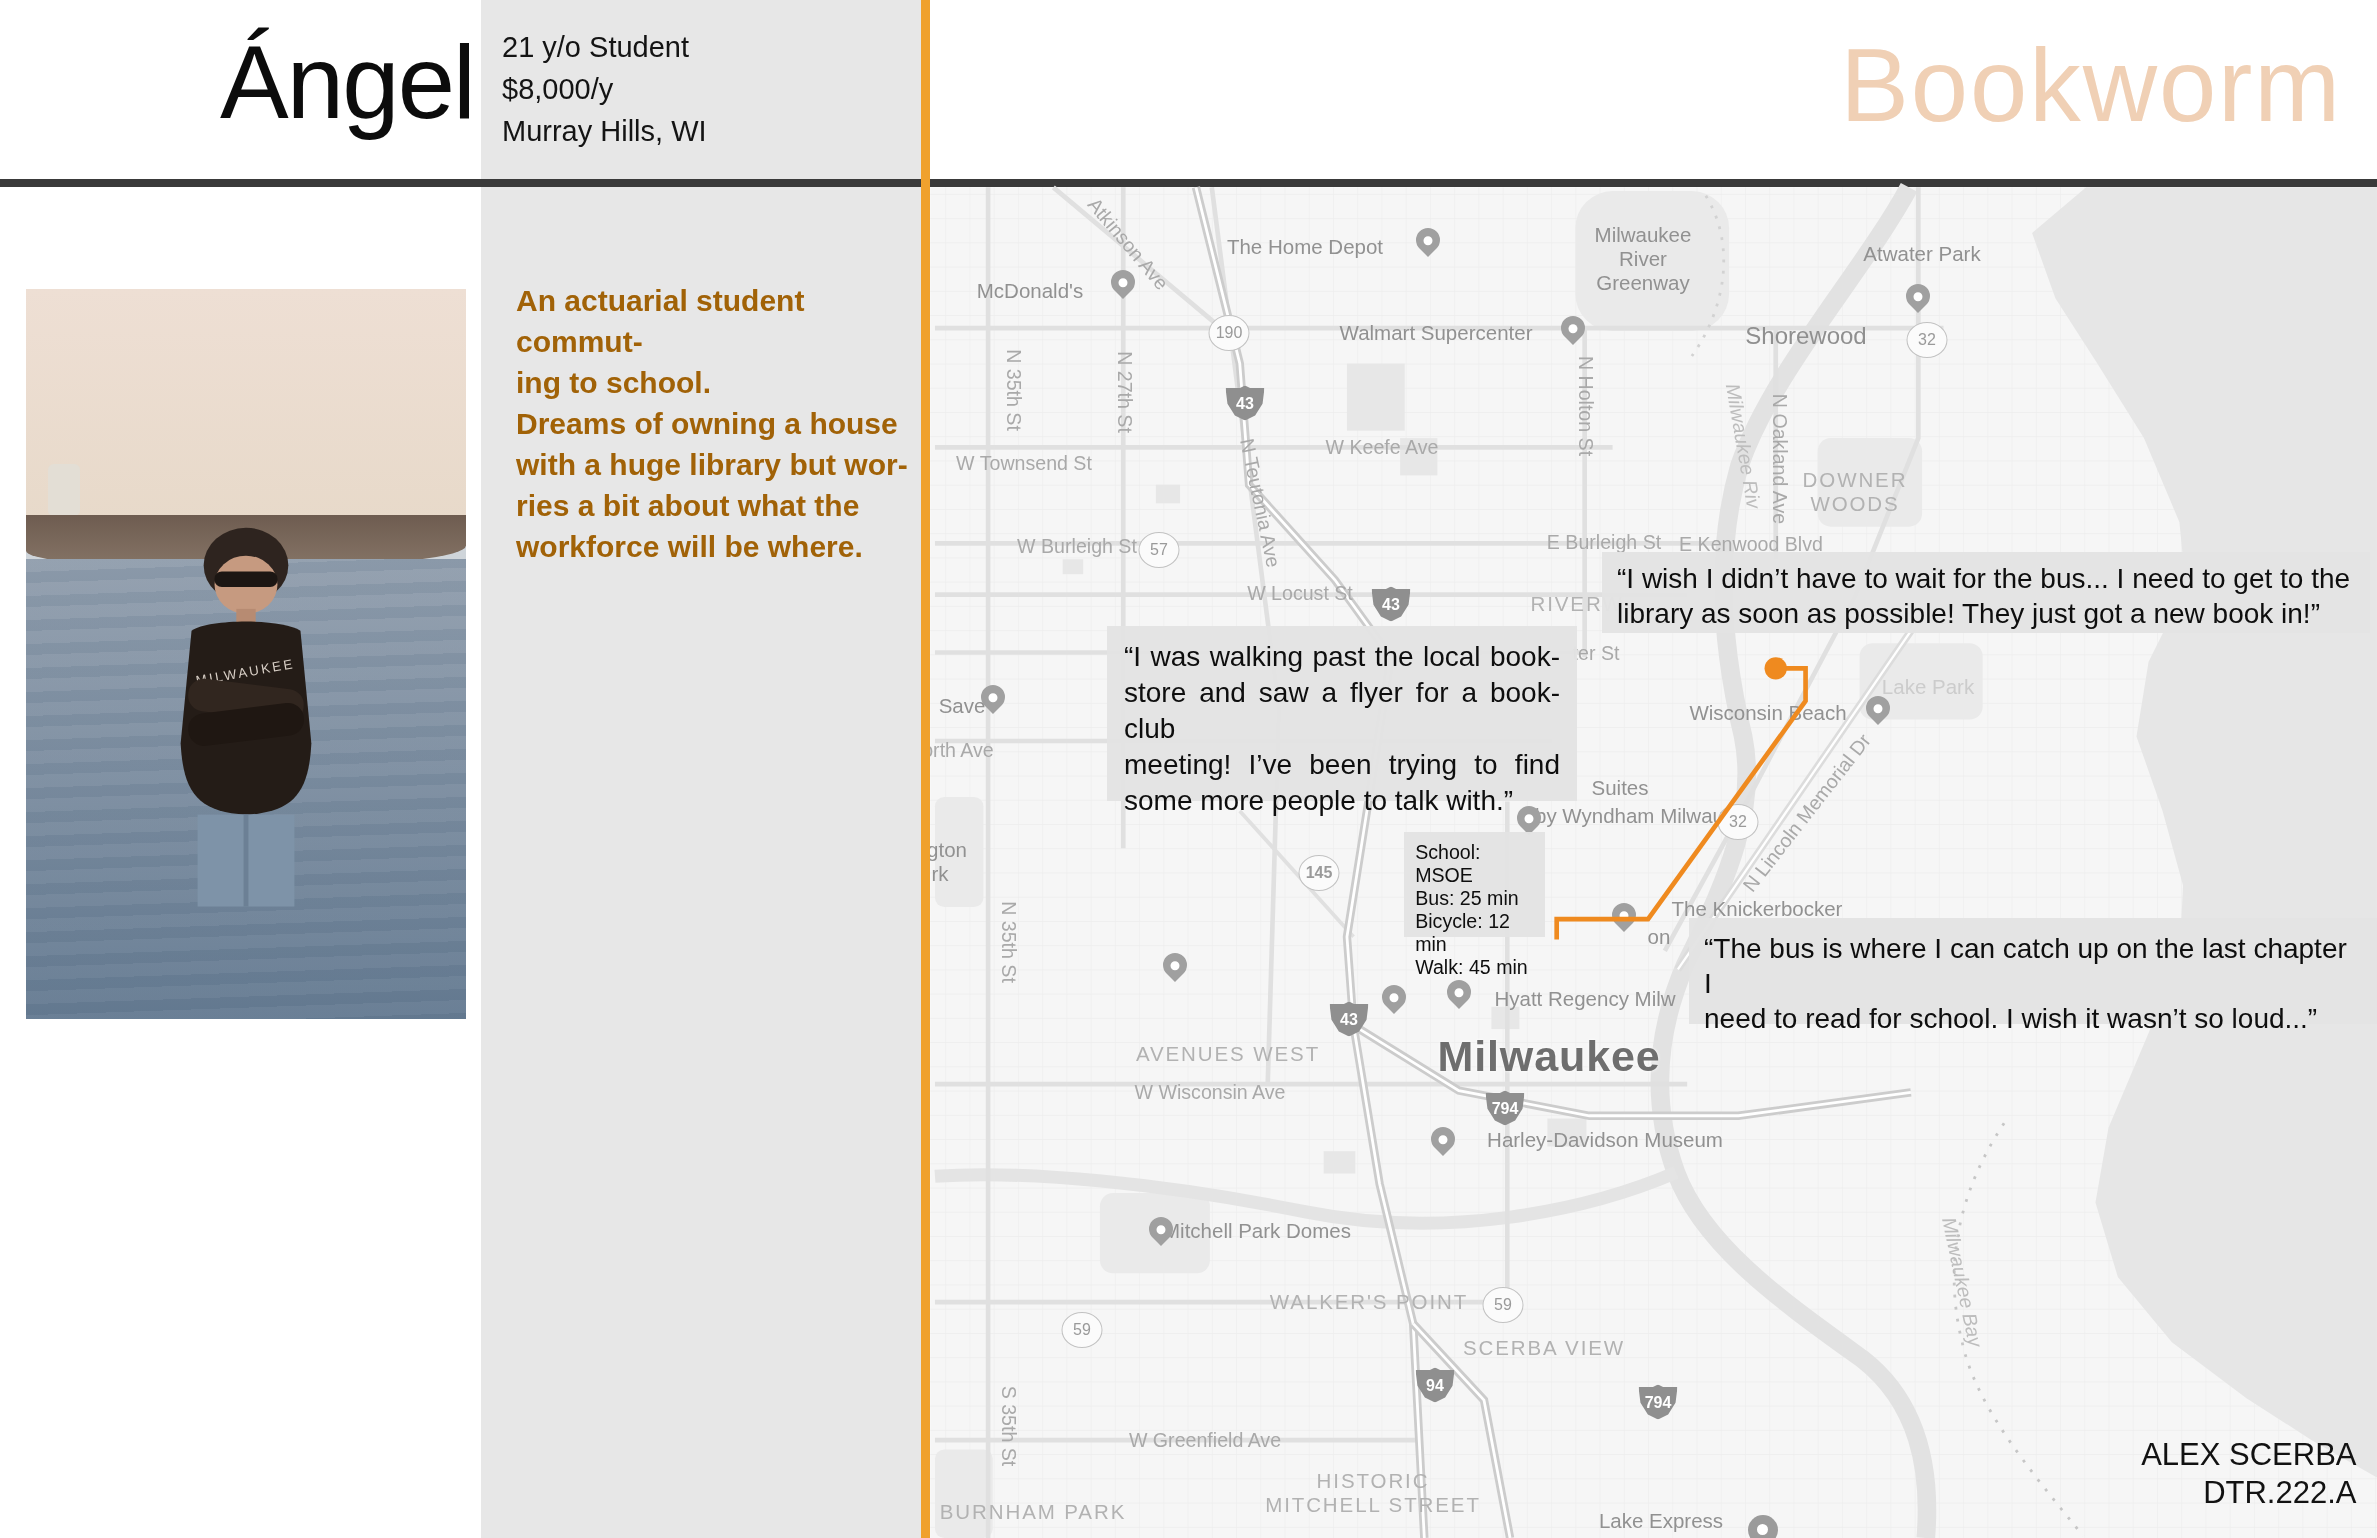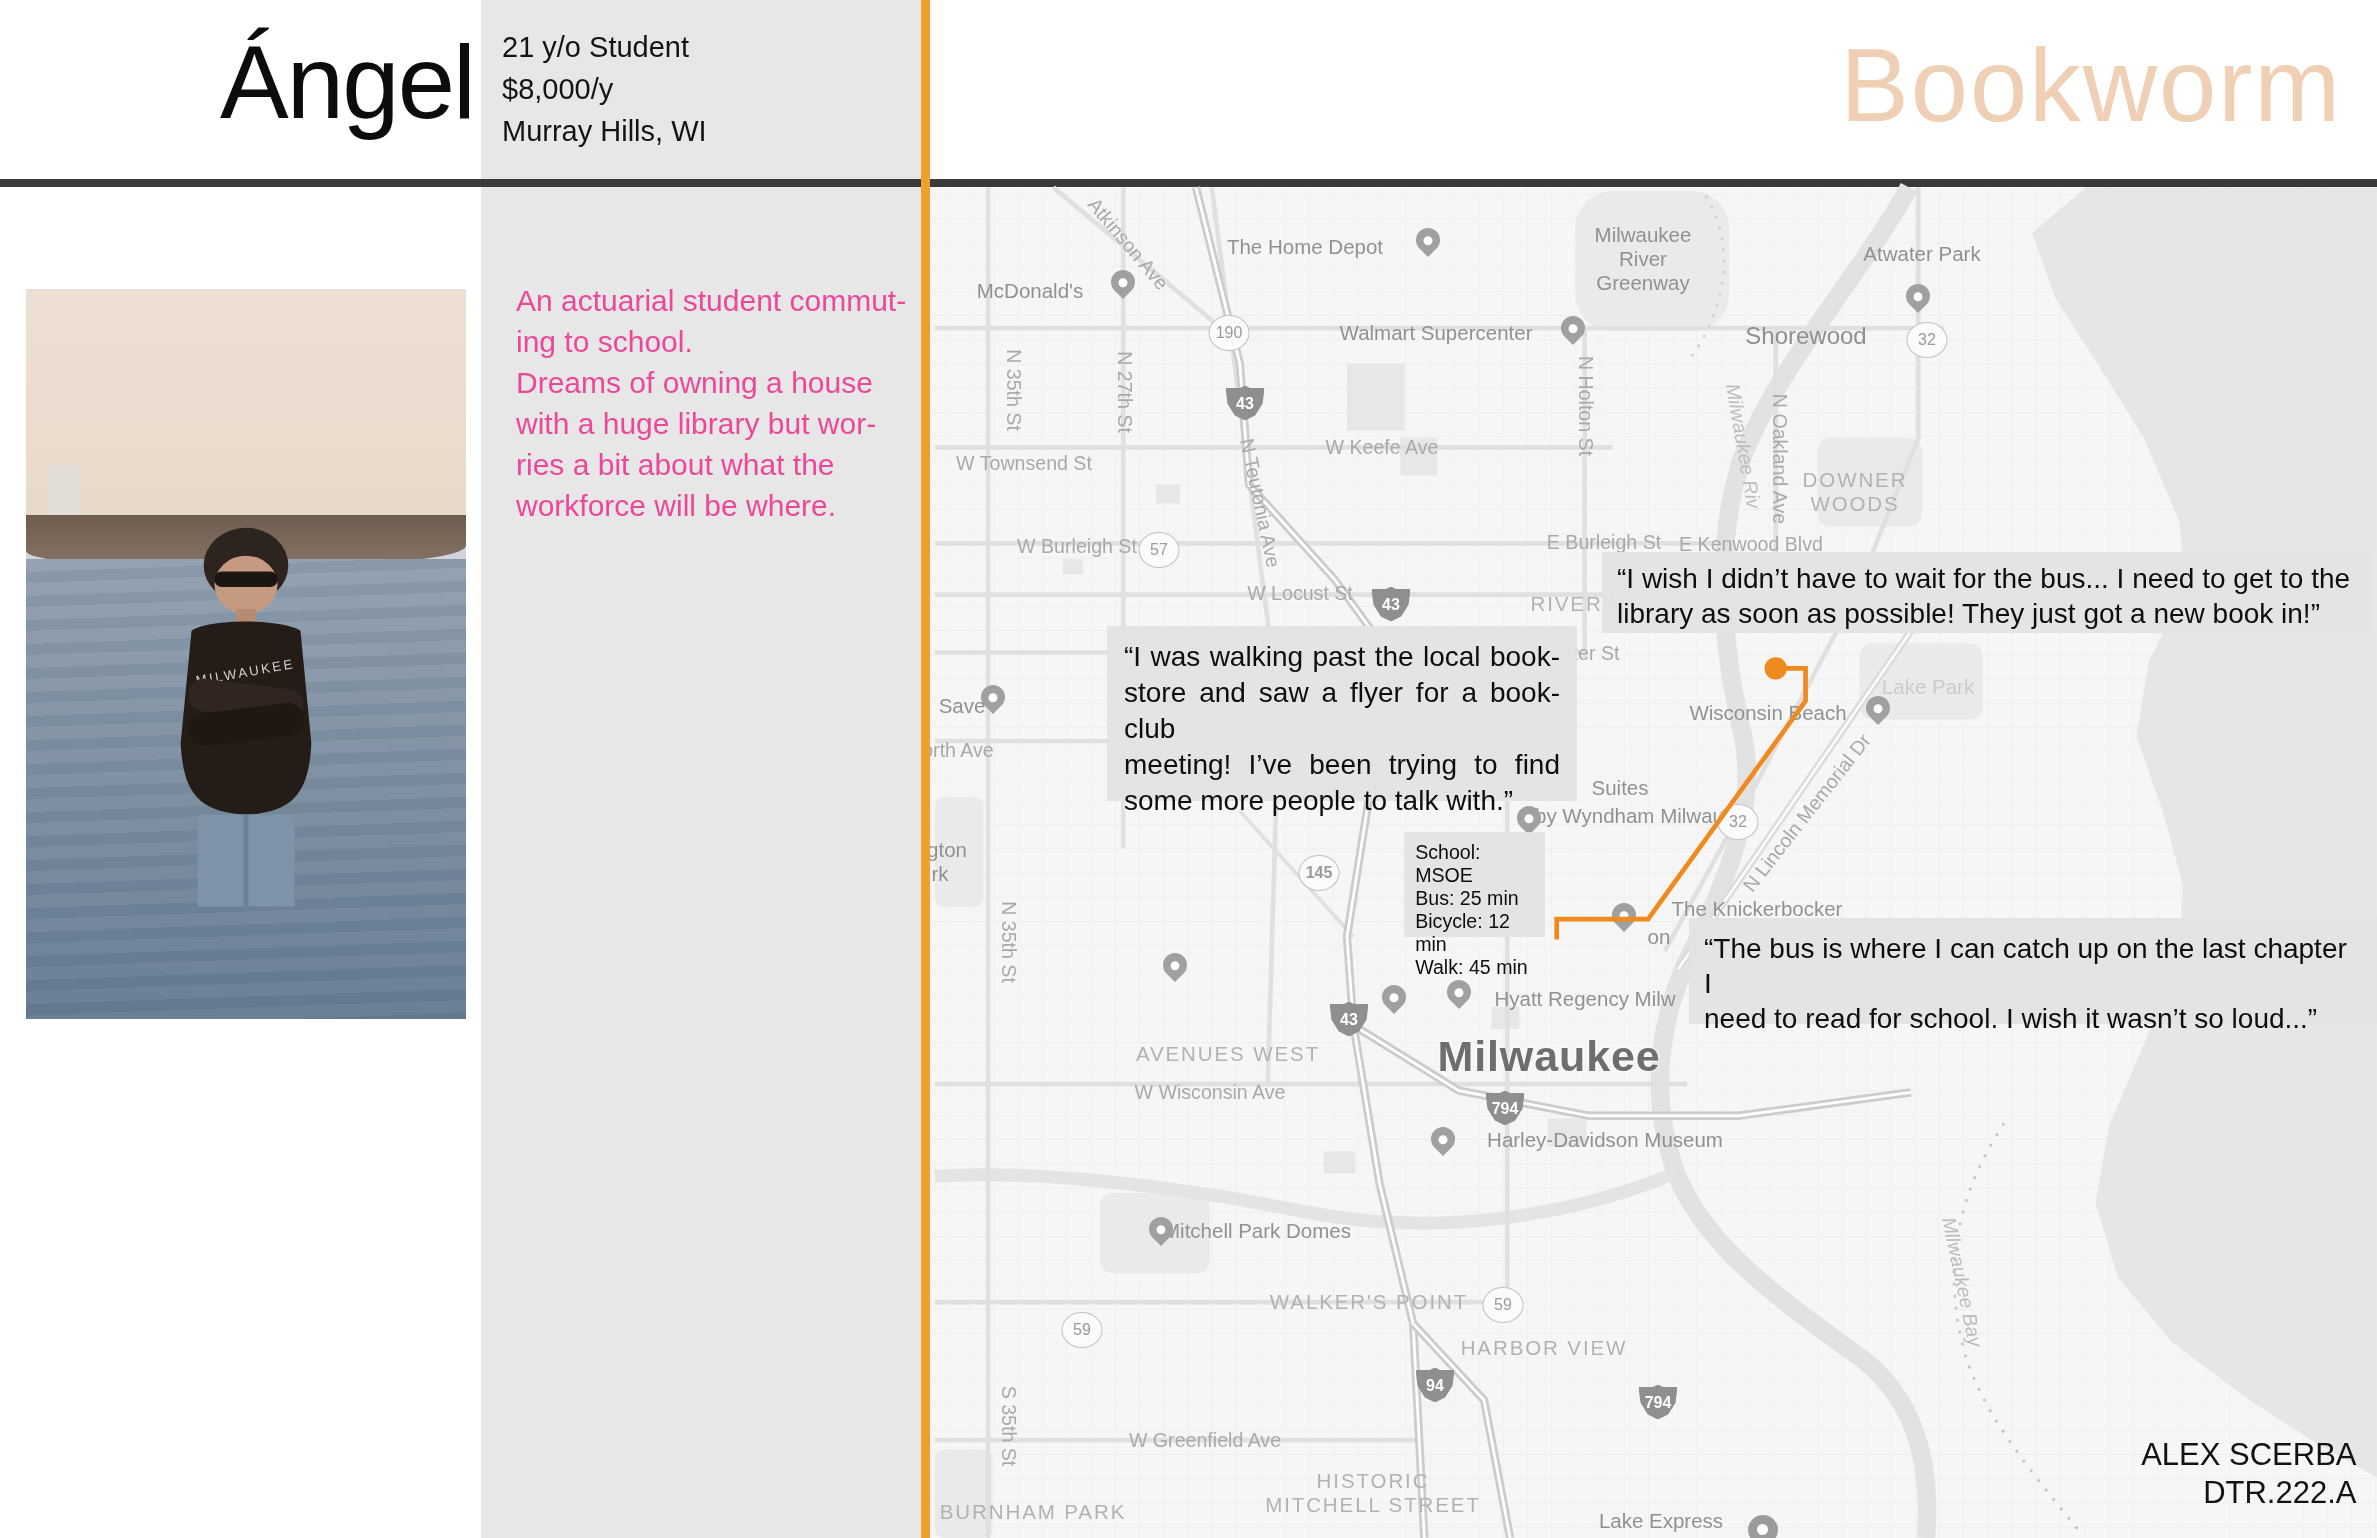--- a/index.html
+++ b/index.html
@@ -19,21 +19,21 @@
   .ph-sky{position:absolute;left:0;top:0;width:100%;height:34%;
     background:linear-gradient(#eedfd4,#e7d9c9);}
   .ph-trees{position:absolute;left:0;top:31%;width:100%;height:7%;
     background:linear-gradient(#6e5c50,#857466);border-radius:0 0 40% 30%;}
   .ph-monument{position:absolute;left:5%;top:24%;width:32px;height:52px;background:#e3ded5;border-radius:5.6px;}
   .ph-water{position:absolute;left:0;top:37%;width:100%;height:63%;
     background:repeating-linear-gradient(178deg,#c3cbd4 0 13px,#b5c0cb 13px 24px),linear-gradient(#c3cbd4,#8ba0b4);
     background-blend-mode:multiply;}
   .ph-person{position:absolute;left:50%;bottom:-1.9px;transform:translateX(-50%);height:86%;}
   
-  #description{position:absolute;left:516px;top:280px;width:403px;font-size:30px;line-height:41px;color:#ec4899;}
+  #description{position:absolute;left:516px;top:280px;width:403px;font-size:30px;line-height:41px;color:#a16207;font-weight:bold;}
   
   #map{position:absolute;left:0;top:0;width:2377px;height:1538px;z-index:1;}
   #map svg.base{position:absolute;left:0;top:0;}
   .mlabel{position:absolute;transform:translate(-50%,-50%);white-space:nowrap;
      font-size:20.5px;color:#9e9e9e;z-index:2;}
   .mlabel.ml{white-space:pre-line;text-align:center;}
   .road{color:#a9a9a9;font-size:19.6px;}
   .poi{color:#919191;font-size:20.5px;}
   .town{color:#8f8f8f;font-size:24px;}
   .area{color:#b2b2b2;font-size:20.5px;letter-spacing:1.9px;}
@@ -178,21 +178,21 @@
         <span class="mlabel poi" style="left: 1757px; top: 909px;">The Knickerbocker</span>
         <span class="mlabel poi" style="left: 1659px; top: 937px;">on</span>
         <span class="mlabel road" style="left: 1008px; top: 942px; transform: translate(-50%, -50%) rotate(90deg);">N 35th St</span>
         <span class="mlabel area" style="left: 1228px; top: 1054px;">AVENUES WEST</span>
         <span class="mlabel road" style="left: 1210px; top: 1092px;">W Wisconsin Ave</span>
         <span class="mlabel poi" style="left: 1585px; top: 999px;">Hyatt Regency Milw</span>
         <span class="mlabel city" style="left: 1549px; top: 1056px;">Milwaukee</span>
         <span class="mlabel poi" style="left: 1605px; top: 1140px;">Harley-Davidson Museum</span>
         <span class="mlabel poi" style="left: 1257px; top: 1231px;">Mitchell Park Domes</span>
         <span class="mlabel area" style="left: 1369px; top: 1302px;">WALKER'S POINT</span>
-        <span class="mlabel area" style="left: 1544px; top: 1348px;">HARBOR VIEW</span>
+        <span class="mlabel area" style="left: 1544px; top: 1348px;">SCERBA VIEW</span>
         <span class="mlabel road" style="left: 1205px; top: 1440px;">W Greenfield Ave</span>
         <span class="mlabel road" style="left: 1008px; top: 1426px; transform: translate(-50%, -50%) rotate(90deg);">S 35th St</span>
         <span class="mlabel area" style="left: 1033px; top: 1512px;">BURNHAM PARK</span>
         <span class="mlabel area ml" style="left: 1373px; top: 1493px;">HISTORIC
 MITCHELL STREET</span>
         <span class="mlabel poi" style="left: 1661px; top: 1521px;">Lake Express</span>
         <span class="mlabel water" style="left: 1962px; top: 1282px; transform: translate(-50%, -50%) rotate(78deg);">Milwaukee Bay</span>
         <span class="shield c" style="left: 1229px; top: 333px;">190</span>
         <span class="shield c" style="left: 1927px; top: 340px;">32</span>
         <span class="shield c" style="left: 1159px; top: 550px;">57</span>

